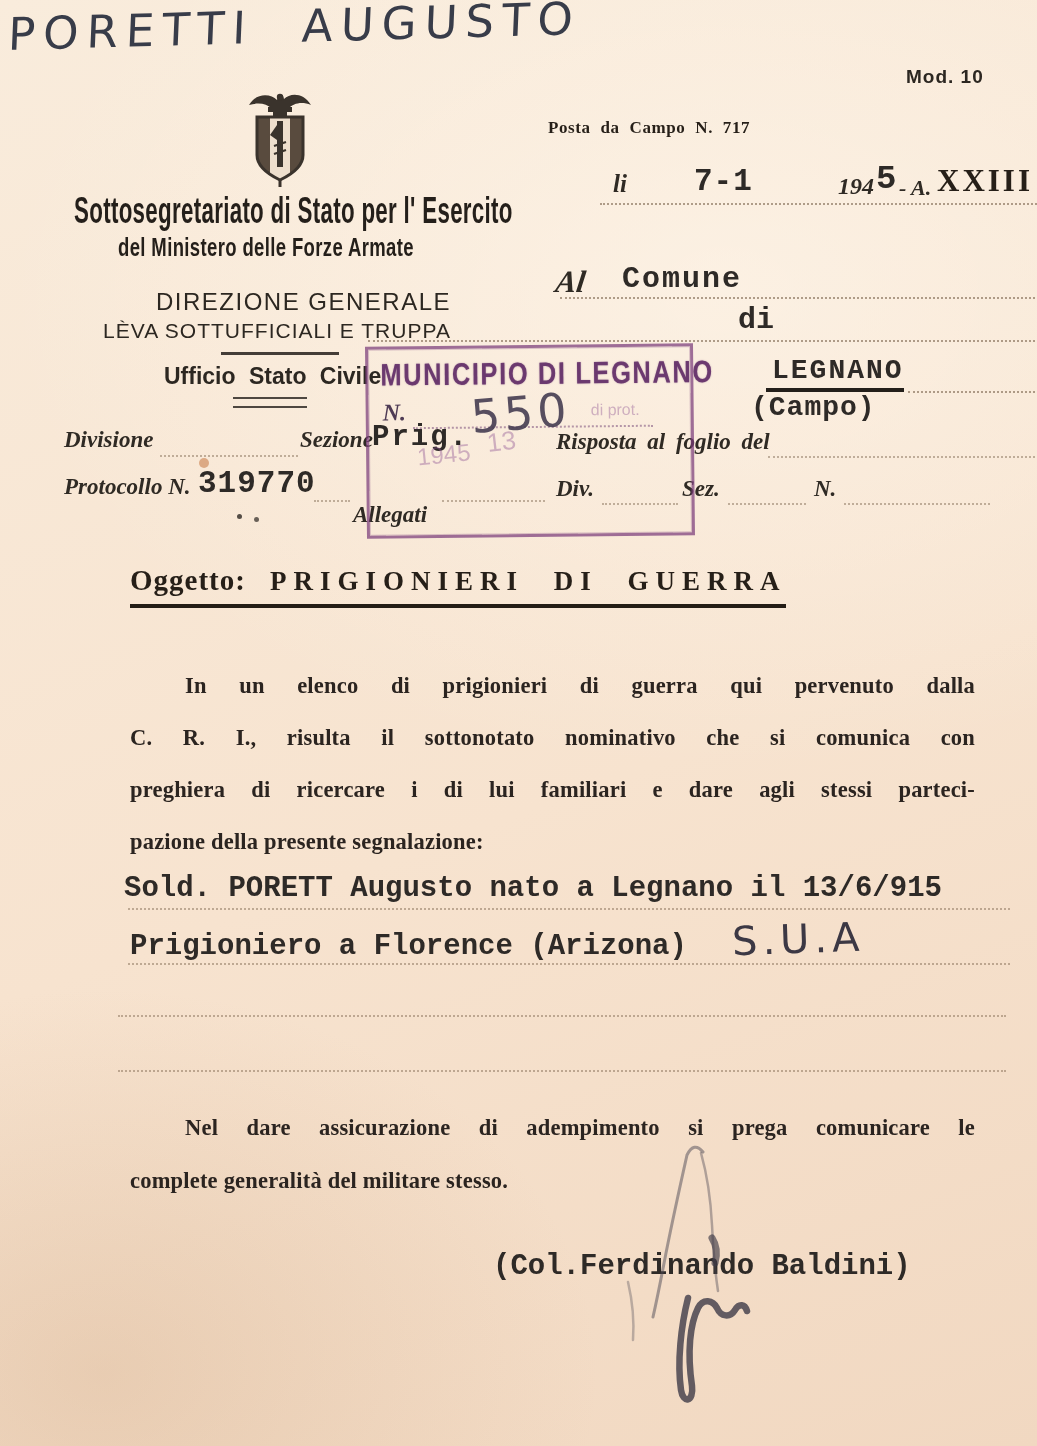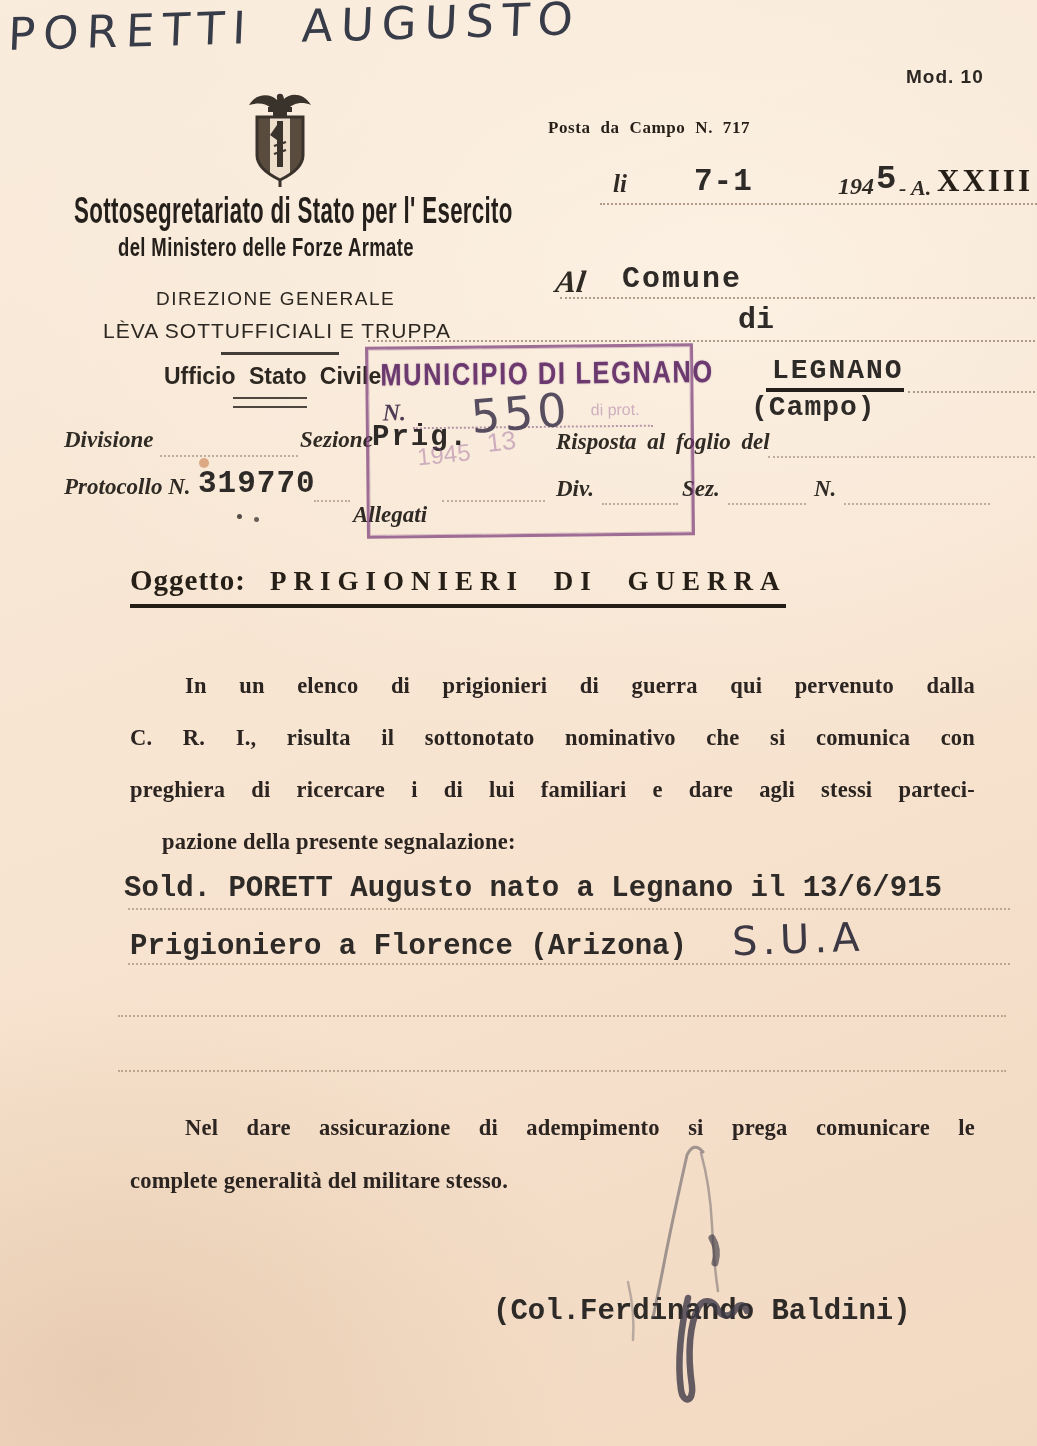--- a/index.html
+++ b/index.html
@@ -84,21 +84,21 @@
   <div class="abs serifb" style="left:548px;top:118px;font-size:17px;word-spacing:5px;letter-spacing:.6px;">Posta da Campo N. 717</div>
 
   <div class="abs dotted" style="left:600px;top:203px;width:437px;"></div>
   <div class="abs ital" style="left:613px;top:170px;font-size:25px;">li</div>
   <div class="abs mono" style="left:694px;top:164px;font-size:31px;letter-spacing:1px;">7-1</div>
   <div class="abs ital" style="left:838px;top:173px;font-size:24px;">194</div>
   <div class="abs mono" style="left:876px;top:160px;font-size:34px;">5</div>
   <div class="abs ital" style="left:899px;top:175px;font-size:22px;">- A.</div>
   <div class="abs serifb" style="left:937px;top:163px;font-size:31px;letter-spacing:3px;">XXIII</div>
 
-  <div class="abs caps" style="left:156px;top:288px;font-size:19px;letter-spacing:1.5px;">DIREZIONE GENERALE</div>
+  <div class="abs caps" style="left:156px;top:288px;font-size:24px;letter-spacing:1.5px;">DIREZIONE GENERALE</div>
   <div class="abs caps" style="left:103px;top:319px;font-size:21px;letter-spacing:1px;">LÈVA SOTTUFFICIALI E TRUPPA</div>
   <div class="abs rule" style="left:221px;top:352px;width:118px;height:3px;opacity:.85;"></div>
   <div class="abs caps" style="left:164px;top:363px;font-size:23px;font-weight:700;word-spacing:7px;">Ufficio Stato Civile</div>
   <div class="abs dblrule" style="left:233px;top:397px;width:74px;opacity:.8;"></div>
 
   <div class="abs dotted" style="left:560px;top:297px;width:475px;"></div>
   <div class="abs ital" style="left:556px;top:264px;font-size:31px;transform:skewX(-8deg);">Al</div>
   <div class="abs mono" style="left:622px;top:262px;font-size:30px;letter-spacing:2px;">Comune</div>
   <div class="abs dotted" style="left:368px;top:340px;width:667px;"></div>
   <div class="abs mono" style="left:738px;top:303px;font-size:30px;">di</div>
@@ -141,34 +141,34 @@
   </div>
 
   <div class="abs" style="left:130px;top:564px;border-bottom:4px solid #241d15;padding-bottom:7px;white-space:nowrap;">
     <span class="serifb" style="font-size:29px;letter-spacing:1px;margin-top:36px;">Oggetto:</span>
     <span class="serifb" style="font-size:27px;letter-spacing:7px;word-spacing:16px;margin-left:20px;">PRIGIONIERI DI GUERRA</span>
   </div>
 
   <div class="abs bodyline indent" style="left:130px;top:660px;">In un elenco di prigionieri di guerra qui pervenuto dalla</div>
   <div class="abs bodyline" style="left:130px;top:712px;">C. R. I., risulta il sottonotato nominativo che si comunica con</div>
   <div class="abs bodyline" style="left:130px;top:764px;">preghiera di ricercare i di lui familiari e dare agli stessi parteci-</div>
-  <div class="abs bodyline lastline" style="left:130px;top:816px;margin-left:32px;">pazione della presente segnalazione:</div>
+  <div class="abs bodyline lastline" style="left:130px;top:816px;">pazione della presente segnalazione:</div>
 
   <div class="abs mono" style="left:124px;top:872px;font-size:29px;">Sold. PORETT Augusto nato a Legnano il 13/6/915</div>
   <div class="abs dotted lite" style="left:128px;top:908px;width:882px;"></div>
   <div class="abs mono" style="left:130px;top:930px;font-size:29px;">Prigioniero a Florence (Arizona)</div>
   <div class="abs hand" style="left:732px;top:916px;font-size:40px;letter-spacing:5px;color:#3c3844;transform:rotate(-2deg);">S.U.A</div>
   <div class="abs dotted lite" style="left:128px;top:963px;width:882px;"></div>
   <div class="abs dotted lite" style="left:118px;top:1015px;width:888px;"></div>
   <div class="abs dotted lite" style="left:118px;top:1070px;width:888px;"></div>
 
   <div class="abs bodyline indent" style="left:130px;top:1102px;">Nel dare assicurazione di adempimento si prega comunicare le</div>
   <div class="abs bodyline lastline" style="left:130px;top:1155px;">complete generalità del militare stesso.</div>
 
-  <div class="abs mono" style="left:493px;top:1250px;font-size:29px;margin-top:45px;">(Col.Ferdinando Baldini)</div>
+  <div class="abs mono" style="left:493px;top:1250px;font-size:29px;">(Col.Ferdinando Baldini)</div>
 
   <svg class="abs" style="left:0;top:0;" width="1037" height="1446" viewBox="0 0 1037 1446">
     <g fill="none" stroke="#4e4a56" stroke-linecap="round">
       <path d="M703 1152 q-9 -11 -16 3 q-13 58 -21 98 q-8 42 -13 64" stroke-width="3" opacity="0.5"></path>
       <path d="M701 1153 q9 32 11 72 q2 40 6 66" stroke-width="2.5" opacity="0.42"></path>
       <path d="M628 1282 q7 30 5 58" stroke-width="2.5" opacity="0.35"></path>
       <path d="M712 1238 q7 11 3 25" stroke-width="7" opacity="0.65" stroke="#3f3b47"></path>
       <path d="M688 1298 c-7 28 -11 64 -7 92 c2 14 13 12 11 -4 c-5 -34 -2 -62 6 -78 c5 -10 15 -8 19 0 c4 9 13 10 18 2 c4 -7 10 -6 12 1" stroke-width="6.5" opacity="0.8" stroke="#3f3b47"></path>
     </g>
   </svg>

